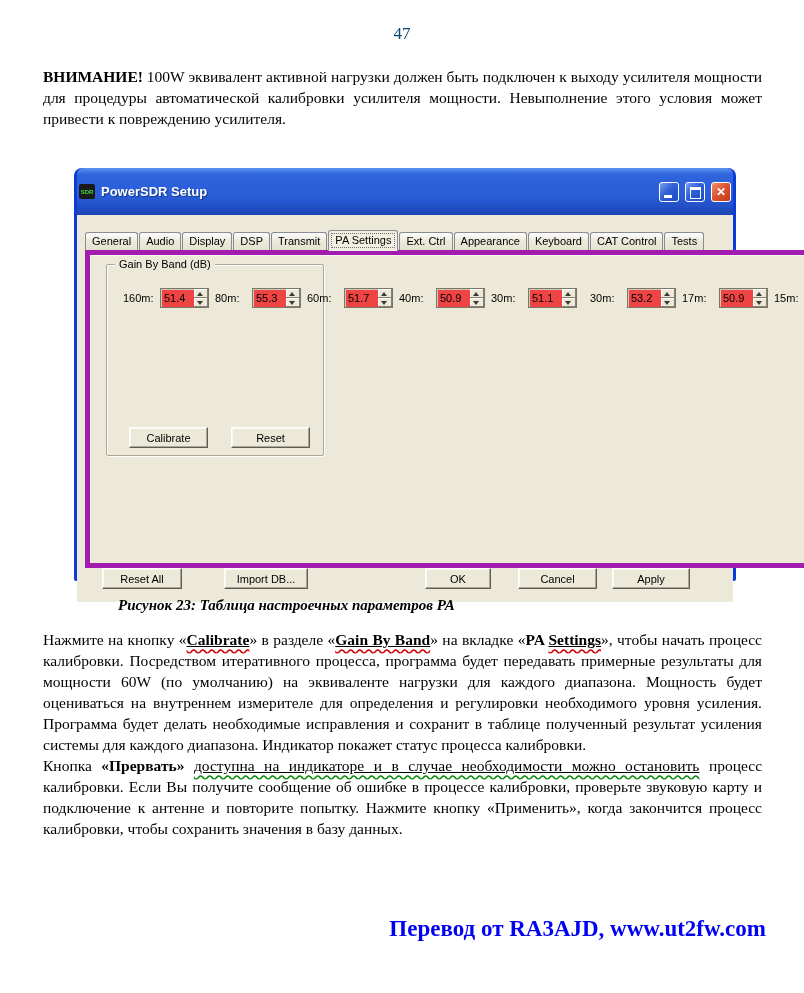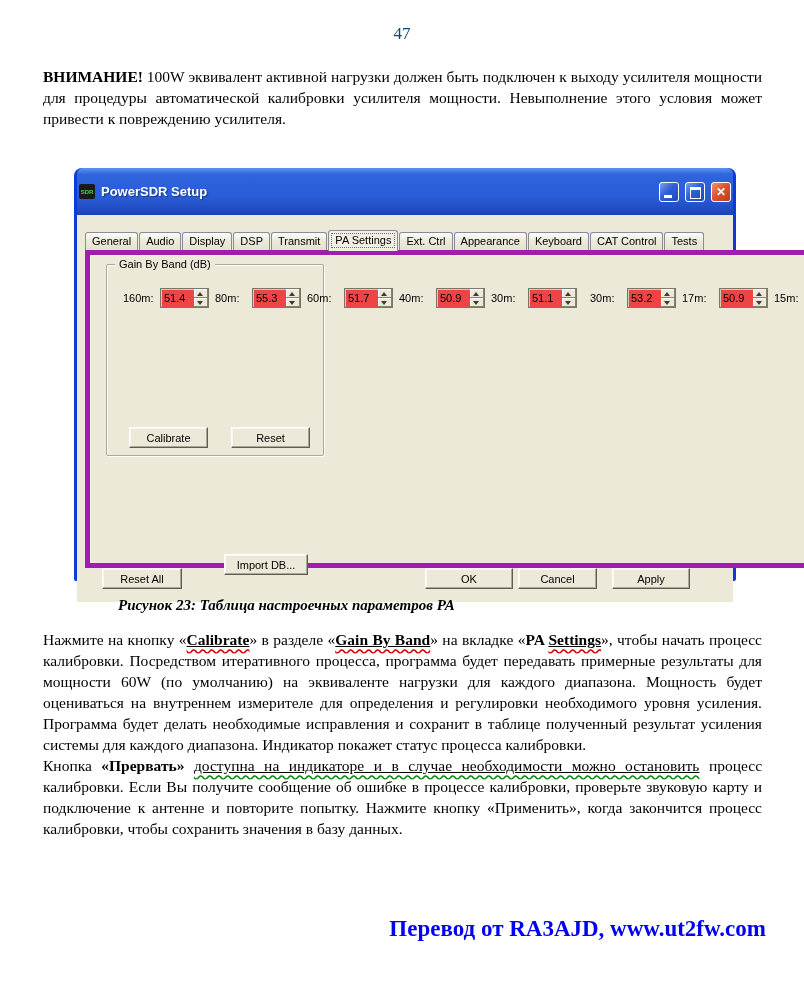--- a/index.html
+++ b/index.html
@@ -226,22 +226,22 @@
                   </div>
                 </div>
               </div>
           </div>
           <div class="btn" style="left:22px;top:162px;width:79px;">Calibrate</div>
           <div class="btn" style="left:124px;top:162px;width:79px;">Reset</div>
         </div>
       </div>
 
       <div class="btn" style="left:25px;top:353px;width:80px;">Reset All</div>
-      <div class="btn" style="left:147px;top:339px;width:84px;">Import DB...</div>
-      <div class="btn" style="left:348px;top:353px;width:88px;">OK</div>
+      <div class="btn" style="left:147px;top:353px;width:84px;">Import DB...</div>
+      <div class="btn" style="left:348px;top:353px;width:66px;">OK</div>
       <div class="btn" style="left:441px;top:353px;width:79px;">Cancel</div>
       <div class="btn" style="left:535px;top:353px;width:78px;">Apply</div>
     </div>
   </div>
 
   <div class="fig-caption">Рисунок 23: Таблица настроечных параметров PA</div>
 
   <div class="doc-body">
     <p class="doc-par"><span>Нажмите на кнопку «</span><span class="b u"><span class="wavy-red">Calibrate</span></span><span>» в разделе «</span><span class="b u"><span class="wavy-red">Gain By Band</span></span><span>» на вкладке «</span><span class="b">PA </span><span class="b u"><span class="wavy-red">Settings</span></span><span>», чтобы начать процесс калибровки. Посредством итеративного процесса, программа будет передавать примерные результаты для мощности 60W (по умолчанию) на эквиваленте нагрузки для каждого диапазона. Мощность будет оцениваться на внутреннем измерителе для определения и регулировки необходимого уровня усиления. Программа будет делать необходимые исправления и сохранит в таблице полученный результат усиления системы для каждого диапазона. Индикатор покажет статус процесса калибровки.</span></p>
     <p class="doc-par"><span>Кнопка </span><span class="b">«Прервать»</span><span> </span><span class="u"><span class="wavy-green">доступна на индикаторе и в случае необходимости можно остановить</span></span><span> процесс калибровки. Если Вы получите сообщение об ошибке в процессе калибровки, проверьте звуковую карту и подключение к антенне и повторите попытку. Нажмите кнопку «Применить», когда закончится процесс калибровки, чтобы сохранить значения в базу данных.</span></p>

